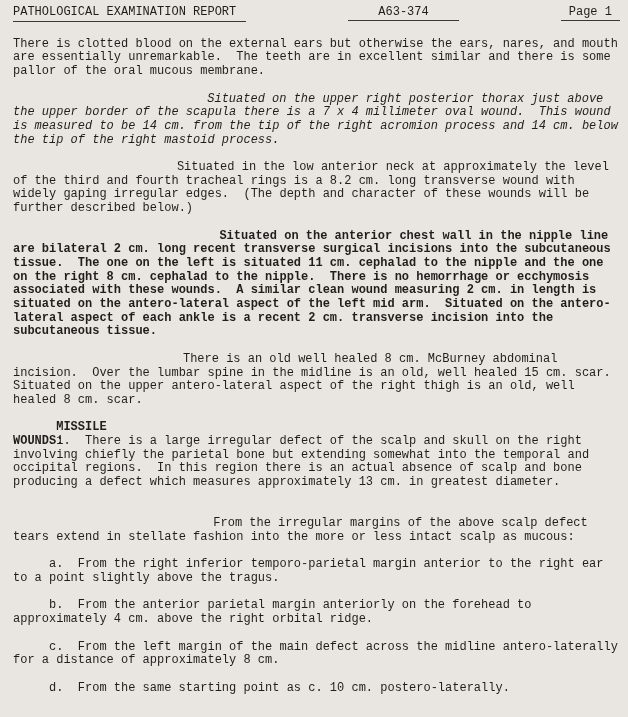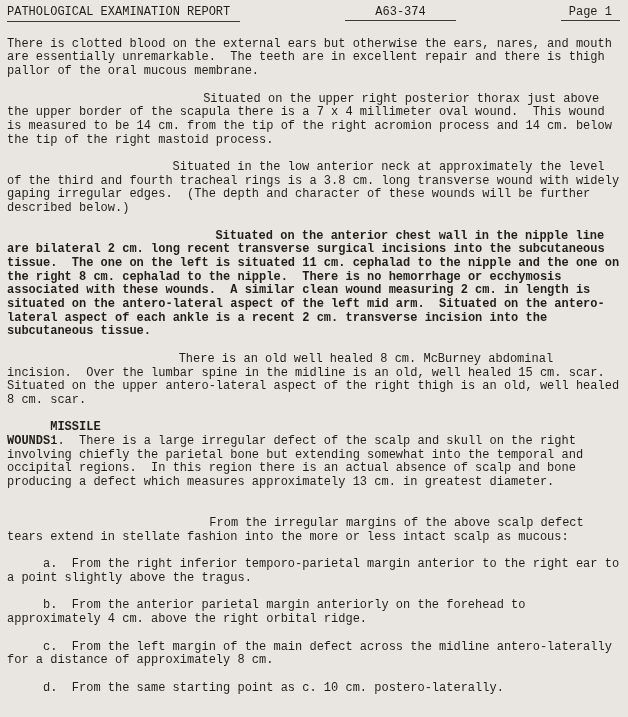--- a/index.html
+++ b/index.html
@@ -10,40 +10,40 @@
     background: #e9e6e1;
     color: #201e1b;
     font-family: "Liberation Mono", "DejaVu Sans Mono", monospace;
     font-size: 12px;
     line-height: 13.7px;
     overflow: hidden;
   }
   .page {
     width: 100%;
     height: 100%;
-    padding: 6px 8px 0 7px;
+    padding: 6px 8px 0 13px;
   }
   .doc-header {
     display: flex;
     justify-content: space-between;
     align-items: baseline;
     margin-bottom: 16px;
     white-space: nowrap;
   }
   .u { border-bottom: 1px solid #3b3833; padding-bottom: 1px; }
   .hdr-title { padding-right: 10px; }
   .hdr-case { padding: 0 30px; }
   .hdr-page { padding: 0 8px; }
   p {
     margin: 0 0 13.7px 0;
     white-space: pre-wrap;
   }
   .ind-27 { text-indent: 27%; }
   .ind-28 { text-indent: 28%; }
-  .ind-32 { text-indent: 32%; }
+  .ind-32 { text-indent: 32%; font-style: italic; }
   .ind-33 { text-indent: 33%; }
   .ind-34 { text-indent: 34%; font-weight: bold; }
   .missile {
     position: relative;
     text-indent: 40%;
   }
   .mw-label {
     position: absolute;
     left: 0;
     top: 0;
@@ -57,25 +57,25 @@
 <div class="page">
 
   <header class="doc-header">
     <span class="u hdr-title">PATHOLOGICAL EXAMINATION REPORT</span>
     <span class="u hdr-case">A63-374</span>
     <span class="u hdr-page">Page 1</span>
   </header>
 
   <main>
 
-    <p>There is clotted blood on the external ears but otherwise the ears, nares, and mouth are essentially unremarkable.  The teeth are in excellent repair and there is thigh pallor of the oral mucous membrane.</p>
+    <p>There is clotted blood on the external ears but otherwise the ears, nares, and mouth are essentially unremarkable.  The teeth are in excellent similar and there is some pallor of the oral mucous membrane.</p>
 
     <p class="ind-32">Situated on the upper right posterior thorax just above the upper border of the scapula there is a 7 x 4 millimeter oval wound.  This wound is measured to be 14 cm. from the tip of the right acromion process and 14 cm. below the tip of the right mastoid process.</p>
 
-    <p class="ind-27">Situated in the low anterior neck at approximately the level of the third and fourth tracheal rings is a 3.8 cm. long transverse wound with widely gaping irregular edges.  (The depth and character of these wounds will be further described below.)</p>
+    <p class="ind-27">Situated in the low anterior neck at approximately the level of the third and fourth tracheal rings is a 8.2 cm. long transverse wound with widely gaping irregular edges.  (The depth and character of these wounds will be further described below.)</p>
 
     <p class="ind-34">Situated on the anterior chest wall in the nipple line are bilateral 2 cm. long recent transverse surgical incisions into the subcutaneous tissue.  The one on the left is situated 11 cm. cephalad to the nipple and the one on the right 8 cm. cephalad to the nipple.  There is no hemorrhage or ecchymosis associated with these wounds.  A similar clean wound measuring 2 cm. in length is situated on the antero-lateral aspect of the left mid arm.  Situated on the antero-lateral aspect of each ankle is a recent 2 cm. transverse incision into the subcutaneous tissue.</p>
 
     <p class="ind-28">There is an old well healed 8 cm. McBurney abdominal incision.  Over the lumbar spine in the midline is an old, well healed 15 cm. scar.  Situated on the upper antero-lateral aspect of the right thigh is an old, well healed 8 cm. scar.</p>
 
     <p class="missile">
       <span class="mw-label">MISSILE WOUNDS:</span><span>1.  There is a large irregular defect of the scalp and skull on the right involving chiefly the parietal bone but extending somewhat into the temporal and occipital regions.  In this region there is an actual absence of scalp and bone producing a defect which measures approximately 13 cm. in greatest diameter.</span>
     </p>
 
     <p class="ind-33">From the irregular margins of the above scalp defect tears extend in stellate fashion into the more or less intact scalp as mucous:</p>

